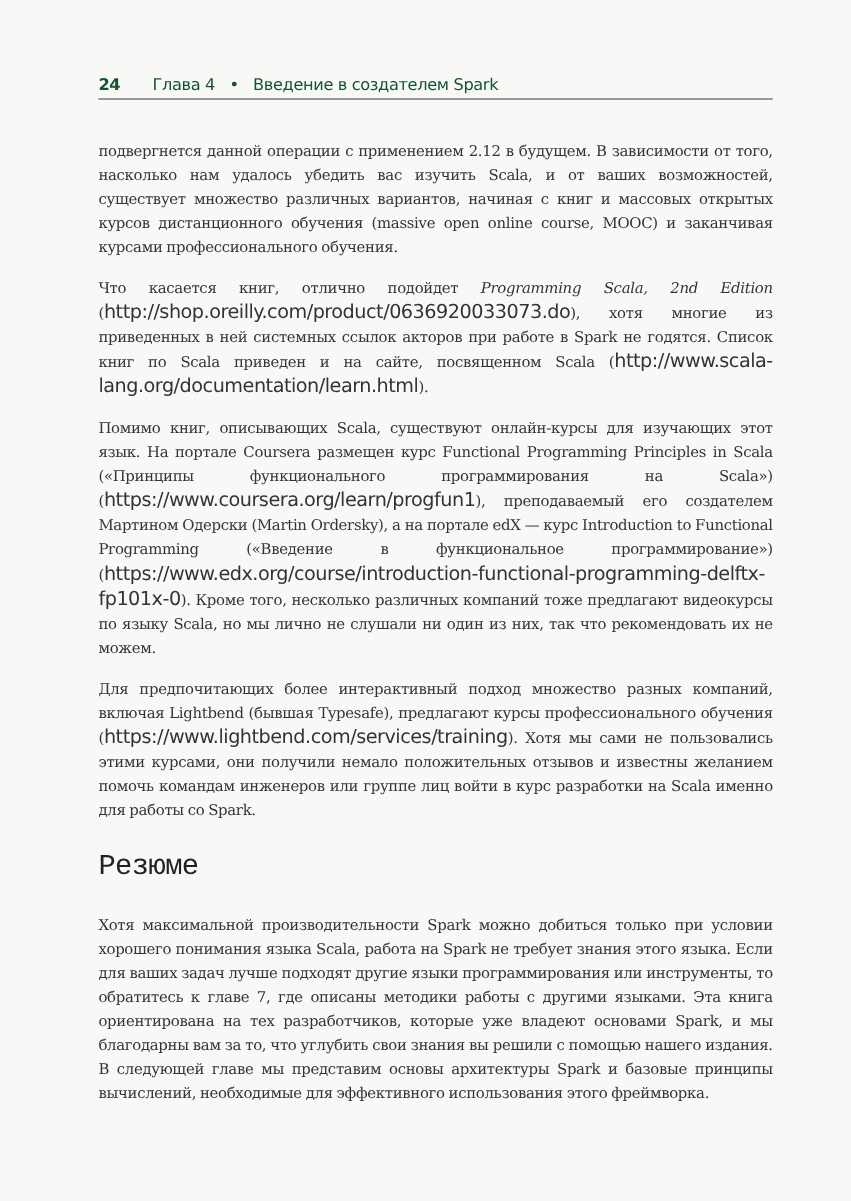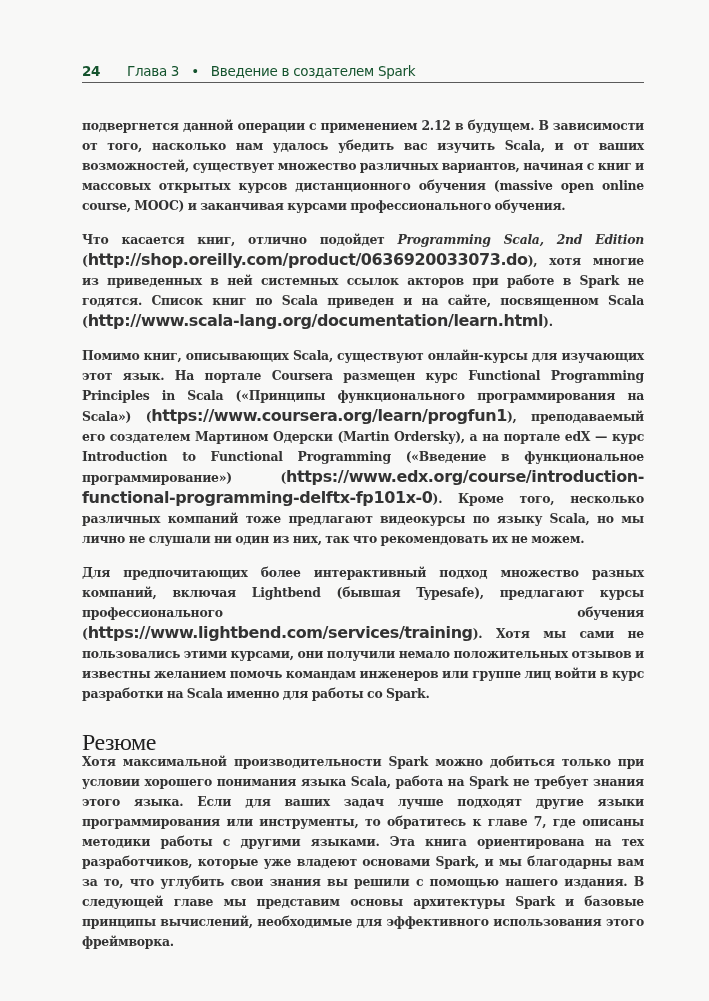--- a/index.html
+++ b/index.html
@@ -32,43 +32,42 @@
       font-family: "DejaVu Serif", serif;
       font-size: 12.4px;
       line-height: 20px;
       color: #333;
       letter-spacing: -0.25px;
       word-spacing: -0.5px;
     }
     .content p {
       margin: 0 0 14px 0;
       text-align: justify;
-      font-weight: bold;
     }
     .url {
       font-family: "DejaVu Sans", sans-serif;
       font-size: 16px;
       letter-spacing: -0.4px;
     }
     .h2 {
-      font-family: Liberation Serif, serif;
+      font-family: Liberation Mono, monospace;
       font-size: 24px;
       font-weight: normal;
       color: #222;
-      margin: 28px 0 0 0;
+      margin: 28px 0 28px 0;
       letter-spacing: -0.5px;
     }
     em { font-style: italic; }
   </style>
 </head>
 <body>
 
 <div class="header">
   <span class="pnum">24</span>
-  <span>Глава 3</span>
+  <span>Глава 4</span>
   <span class="bullet">•</span>
   <span>Введение в создателем Spark</span>
 </div>
 
 <div class="content">
   <p>подвергнется данной операции с применением 2.12 в будущем. В зависимости от того, насколько нам удалось убедить вас изучить Scala, и от ваших возможностей, существует множество различных вариантов, начиная с книг и массовых открытых курсов дистанционного обучения (massive open online course, MOOC) и заканчивая курсами профессионального обучения.</p>
 
   <p><span>Что касается книг, отлично подойдет </span><em>Programming Scala, 2nd Edition</em><span> (</span><span class="url">http://shop.oreilly.com/product/0636920033073.do</span><span>), хотя многие из приведенных в ней системных ссылок акторов при работе в Spark не годятся. Список книг по Scala приведен и на сайте, посвященном Scala (</span><span class="url">http://www.scala-lang.org/documentation/learn.html</span><span>).</span></p>
 
   <p><span>Помимо книг, описывающих Scala, существуют онлайн-курсы для изучающих этот язык. На портале Coursera размещен курс Functional Programming Principles in Scala («Принципы функционального программирования на Scala») (</span><span class="url">https://www.coursera.org/learn/progfun1</span><span>), преподаваемый его создателем Мартином Одерски (Martin Ordersky), а на портале edX — курс Introduction to Functional Programming («Введение в функциональное программирование») (</span><span class="url">https://www.edx.org/course/introduction-functional-programming-delftx-fp101x-0</span><span>). Кроме того, несколько различных компаний тоже предлагают видеокурсы по языку Scala, но мы лично не слушали ни один из них, так что рекомендовать их не можем.</span></p>

